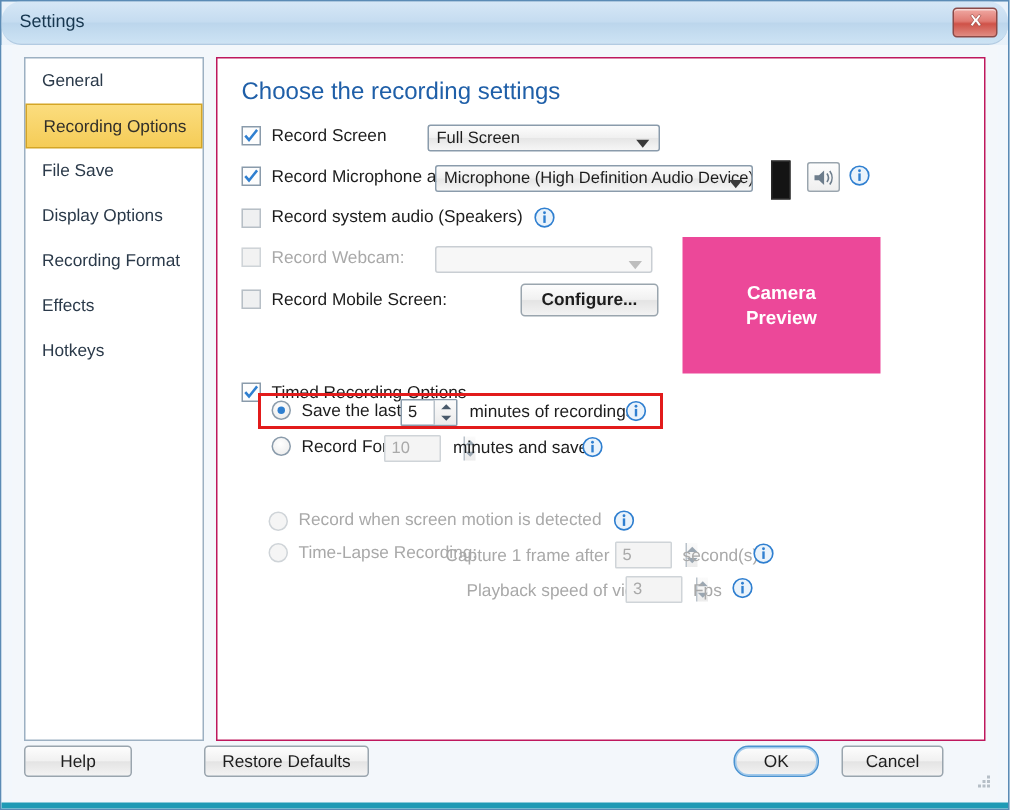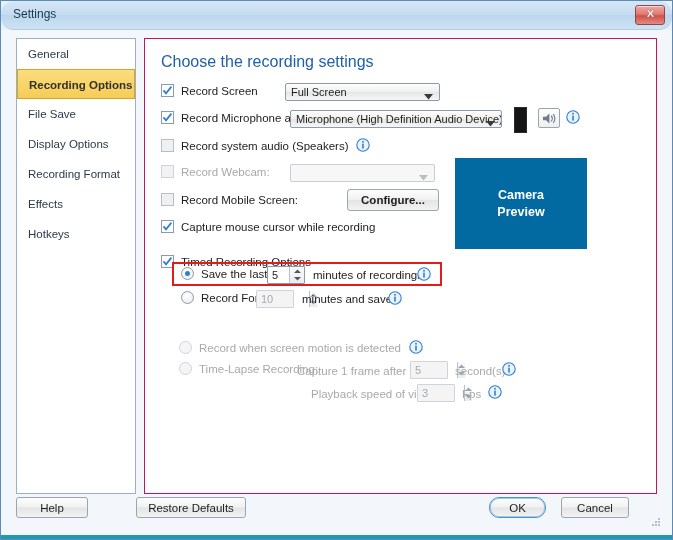--- a/index.html
+++ b/index.html
@@ -55,33 +55,32 @@
   .side-item{
     height:30px;line-height:30px;padding-left:11px;
     font-size:11.5px;color:#2b3a4a;cursor:pointer;
     box-sizing:border-box;
   }
   .side-item.active{
     background:linear-gradient(180deg,#fbdd7e 0%,#f5cc57 100%);
     border:1px solid #d4a526;
     color:#32302a;
     margin:0 0px;
-    font-weight:bold;
   }
   .panel{
     position:absolute;left:136px;top:8px;right:8px;height:456px;
     background:#ffffff;border:1px solid #be185d;
     box-sizing:border-box;
   }
   .panel-title{
     position:absolute;left:16px;top:14px;
     font-size:16px;color:#1f5fa8;
   }
   
-  .row{position:absolute;display:flex;align-items:flex-end;}
+  .row{position:absolute;display:flex;align-items:center;}
   .cb{
     width:13px;height:13px;box-sizing:border-box;
     border:1px solid #8a9bab;background:#fdfdfd;
     display:inline-block;position:relative;flex:0 0 13px;
     cursor:pointer;
   }
   .cb.off{background:#eff0f1;border-color:#b7bfc6;}
   .cb.disabled{background:#f2f2f2;border-color:#cfd4d8;}
   .cb svg{position:absolute;left:0;top:0;}
   .lbl{margin-left:7px;white-space:nowrap;font-size:11.5px;}
@@ -110,21 +109,21 @@
   
   .vu{width:11px;height:24px;background:#141414;border:1px solid #2a2a2a;}
   .spk{
     width:22px;height:20px;box-sizing:border-box;
     border:1px solid #9aa5ae;border-radius:2px;
     background:linear-gradient(180deg,#fdfdfd 0%,#efefef 100%);
     display:flex;align-items:center;justify-content:center;cursor:pointer;
   }
   
   .campreview{
-    position:absolute;background:#0369a1;
+    position:absolute;background:#ec4899;
     display:flex;align-items:center;justify-content:center;
     color:#fff;font-size:12.5px;font-weight:bold;text-align:center;line-height:1.35;
   }
   
   .rb{
     width:13px;height:13px;border-radius:50%;box-sizing:border-box;
     border:1px solid #8a9bab;
     background:radial-gradient(circle at 45% 35%,#ffffff 0%,#f0f0f0 70%);
     position:relative;flex:0 0 13px;cursor:pointer;
   }
@@ -266,28 +265,20 @@
               </svg>
           </span>
         </div>
 
         <div class="row" style="left:16px;top:154px;">
           <span class="cb off"></span>
           <span class="lbl">Record Mobile Screen:</span>
         </div>
         <div class="btn bold" style="position:absolute;left:202px;top:150px;width:92px;height:22px;">Configure...</div>
 
-        <div class="row" style="left:16px;top:181px;">
-          <span class="cb">
-            <svg width="11" height="11" viewBox="0 0 11 11">
-                <path d="M1.5,5.4 L4,8.3 L9.4,1.6" stroke="#2f7fd0" stroke-width="1.7" fill="none"></path>
-              </svg>
-          </span>
-          <span class="lbl">Capture mouse cursor while recording</span>
-        </div>
 
         <div class="row" style="left:16px;top:204px;margin-top:12px;">
           <span class="cb">
             <svg width="11" height="11" viewBox="0 0 11 11">
                 <path d="M1.5,5.4 L4,8.3 L9.4,1.6" stroke="#2f7fd0" stroke-width="1.7" fill="none"></path>
               </svg>
           </span>
           <span class="lbl">Timed Recording Options</span>
         </div>
 

